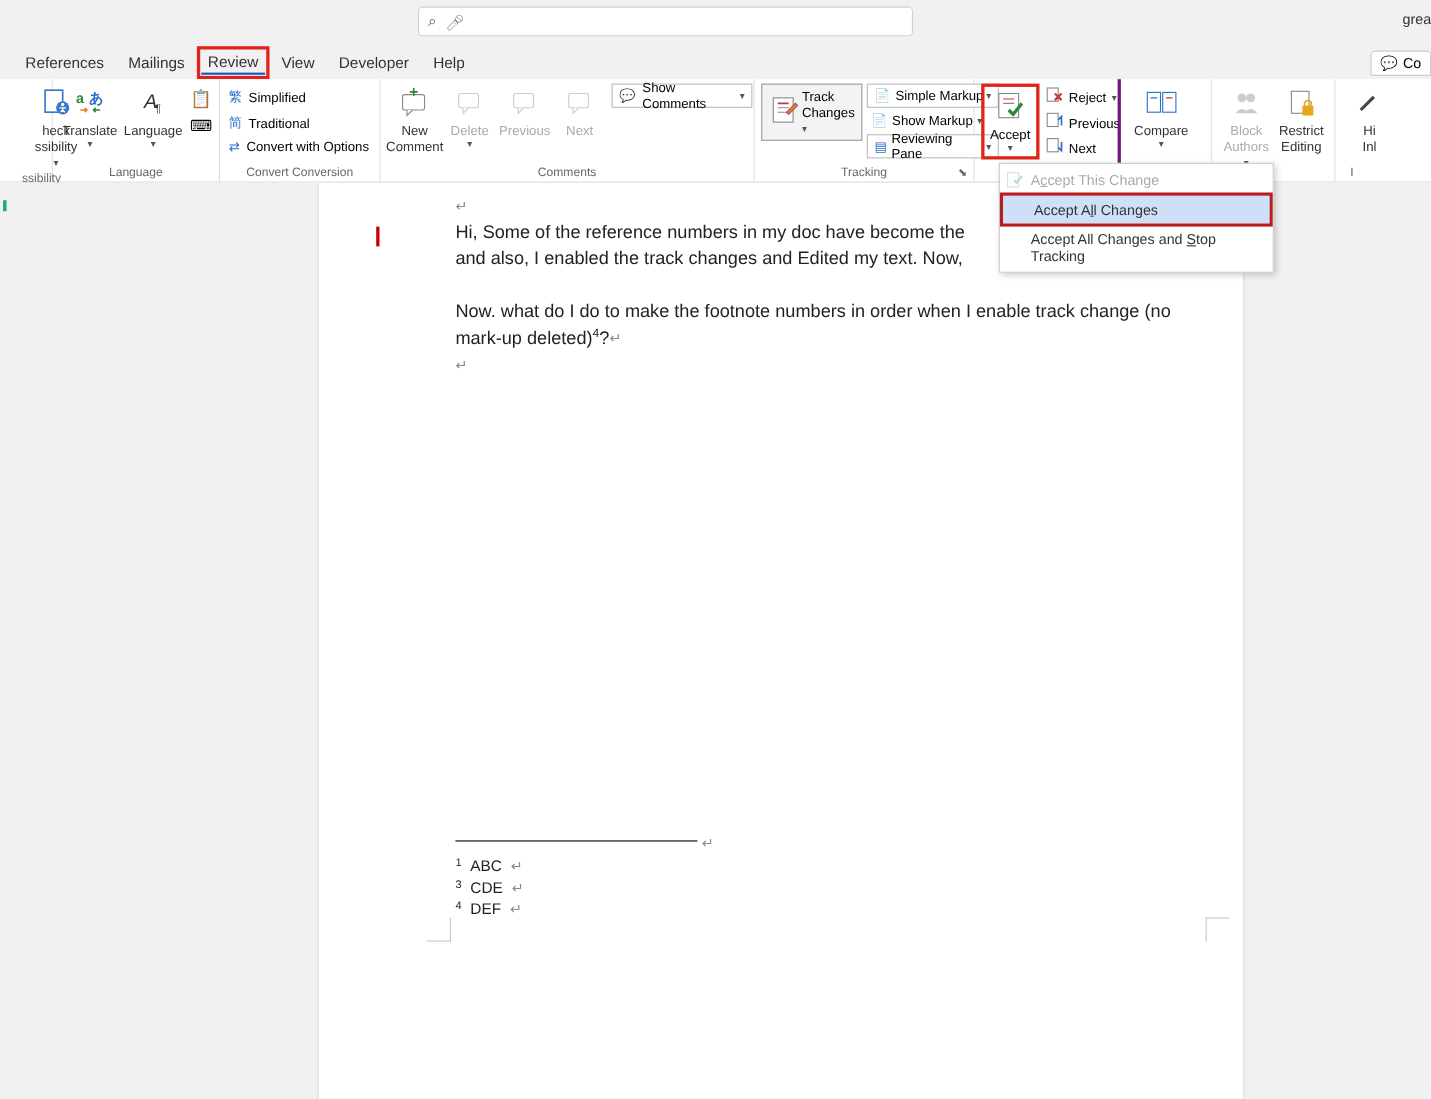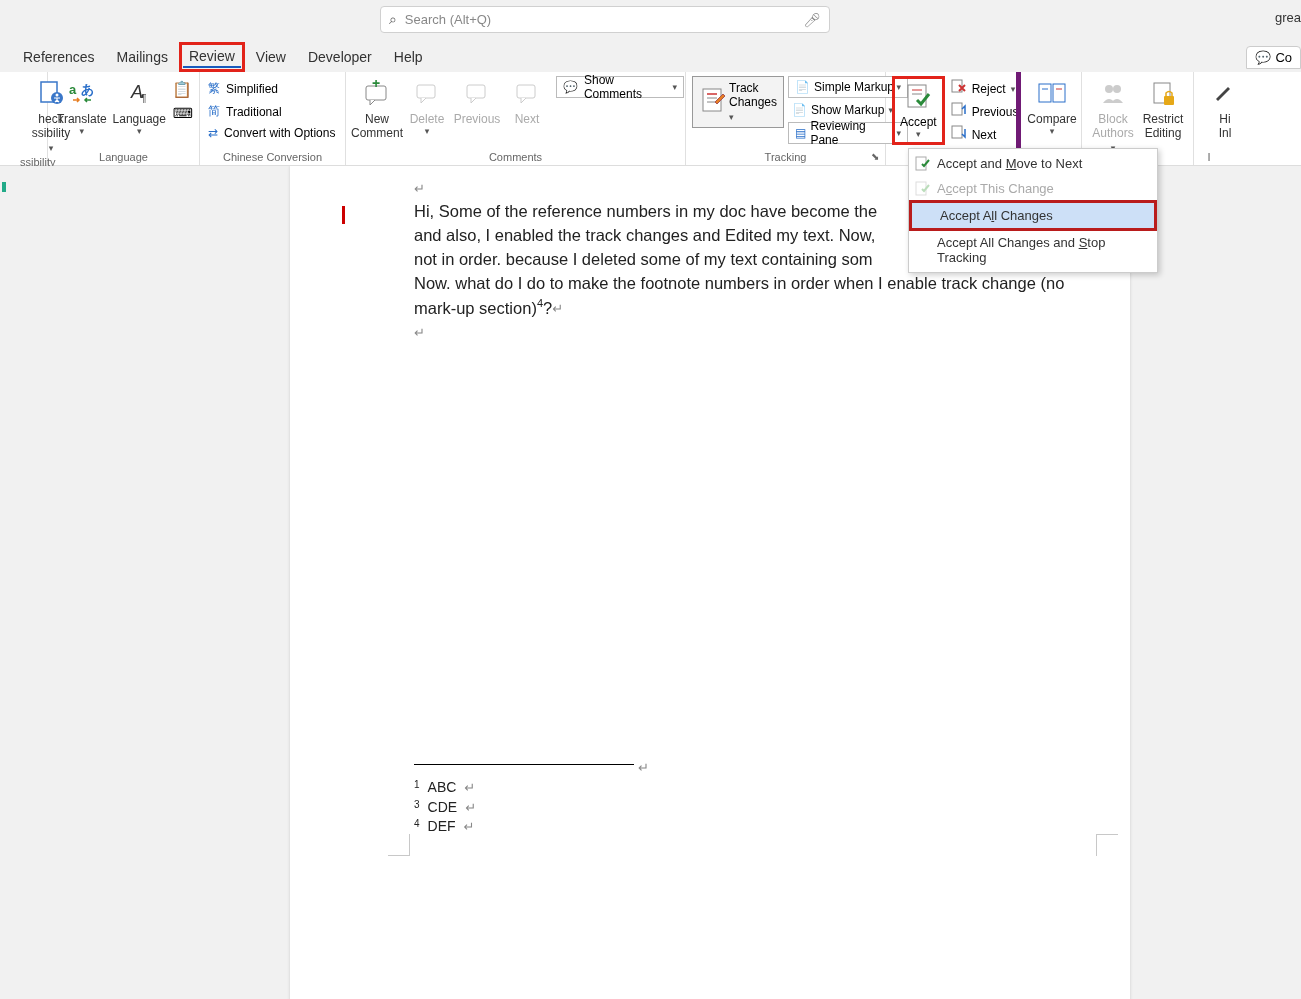--- a/index.html
+++ b/index.html
@@ -79,21 +79,20 @@
   .left-margins { position: absolute; left: 0; top: 166px; bottom: 0; width: 8px; }
   .lm1 { position: absolute; top: 16px; width: 6px; height: 10px; background: linear-gradient(to right, transparent 0, transparent 40%, #2a8 40%, #2a8 100%); }
   
   sup { font-size: 11px; vertical-align: super; }
 </style>
 </head>
 <body>
 
 <div class="search-container">
   <span class="search-icon">⌕</span>
-  <span class="search-placeholder">Search (Alt+Q)</span>
   <span class="mic-icon">🎤︎</span>
 </div>
 <div class="account">grea</div>
 
 <div class="tabs">
   <div class="tab">References</div>
   <div class="tab">Mailings</div>
   <span class="tab-review-hl">
     <div class="tab-review-inner">Review</div>
   </span>
@@ -168,21 +167,21 @@
         <div class="cnv-item">
           <span style="color:#2a6fc9;">简</span>
           <span>Traditional</span>
         </div>
         <div class="cnv-item">
           <span style="color:#2a6fc9;">⇄</span>
           <span>Convert with Options</span>
         </div>
       </div>
     </div>
-    <div class="group-label">Chinese Conversion</div>
+    <div class="group-label">Convert Conversion</div>
   </div>
 
   <div class="group" style="width:340px;">
     <div class="group-content" style="align-items:flex-start;">
       <div class="big-btn">
         <div class="icon-box">
           <svg width="30" height="28" viewBox="0 0 30 28">
               <rect x="4" y="6" width="20" height="14" rx="2" fill="#fff" stroke="#888"></rect>
               <path d="M8 20 L8 25 L13 20" fill="#fff" stroke="#888"></path>
               <text x="10" y="8" font-size="14" fill="#2a8a3a" font-weight="bold">+</text>
@@ -306,21 +305,21 @@
                 <rect x="1" y="1" width="10" height="12" fill="#fff" stroke="#888"></rect>
                 <path d="M14 4 L14 12 L11 9" stroke="#2a6fc9" stroke-width="1.5" fill="none"></path>
               </svg></span>
           <span>Next</span>
         </div>
       </div>
     </div>
     <div class="group-label"></div>
   </div>
 
-  <div class="group" style="width:66px;border-left:5px solid #701a75;">
+  <div class="group" style="width:86px;border-left:3px solid #701a75;">
     <div class="group-content">
       <div class="big-btn">
         <div class="icon-box">
           <svg width="30" height="28" viewBox="0 0 30 28">
               <rect x="2" y="4" width="12" height="18" fill="#fff" stroke="#2a6fc9"></rect>
               <rect x="16" y="4" width="12" height="18" fill="#fff" stroke="#2a6fc9"></rect>
               <line x1="5" y1="9" x2="11" y2="9" stroke="#2a6fc9"></line>
               <line x1="19" y1="9" x2="25" y2="9" stroke="#c33"></line>
             </svg>
         </div>
@@ -369,27 +368,20 @@
         <span>Hi</span>
         <span>Inl</span>
       </div>
     </div>
     <div class="group-label">I</div>
   </div>
 
 </div>
 
 <div class="dropdown-menu">
-  <div class="menu-item">
-    <span class="menu-icon"><svg width="16" height="16" viewBox="0 0 16 16">
-          <rect x="1" y="1" width="10" height="13" fill="#fff" stroke="#aaa"></rect>
-          <path d="M7 8 L9 10 L14 4" stroke="#2a8a3a" stroke-width="2" fill="none"></path>
-        </svg></span>
-    <span>Accept and <span class="underline-char">M</span>ove to Next</span>
-  </div>
   <div class="menu-item disabled">
     <span class="menu-icon"><svg width="16" height="16" viewBox="0 0 16 16">
           <rect x="1" y="1" width="10" height="13" fill="#fff" stroke="#ddd"></rect>
           <path d="M7 8 L9 10 L14 4" stroke="#bdb" stroke-width="2" fill="none"></path>
         </svg></span>
     <span>A<span class="underline-char">c</span>cept This Change</span>
   </div>
   <div class="menu-hl-wrap">
     <div class="menu-item highlighted">
       <span>Accept A<span class="underline-char">l</span>l Changes</span>
@@ -401,23 +393,23 @@
 </div>
 
 <div class="doc-scroll">
   <div class="page">
     <div class="redbar"></div>
     <div class="body-text">
       <p><span class="para-mark"></span></p>
       <p>
         <span>Hi, Some of the reference numbers in my doc have become the </span><br>
         <span>and also, I enabled the track changes and Edited my text. Now, </span><br>
-        <span>not in order. because I deleted some of my text containing som</span><br>
+        <br>
         <span>Now. what do I do to make the footnote numbers in order when I enable track change (no</span><br>
-        <span>mark-up section)</span><sup>4</sup><span>?</span><span class="para-mark"></span>
+        <span>mark-up deleted)</span><sup>4</sup><span>?</span><span class="para-mark"></span>
       </p>
       <p><span class="para-mark"></span></p>
     </div>
     <div class="footnote-sep"></div>
     <span style="position:absolute;left:348px;top:592px;" class="para-mark"></span>
     <div class="footnotes">
       <div class="fn">
           <sup>1</sup> 
           <span>ABC</span>
           <span class="para-mark"></span>

